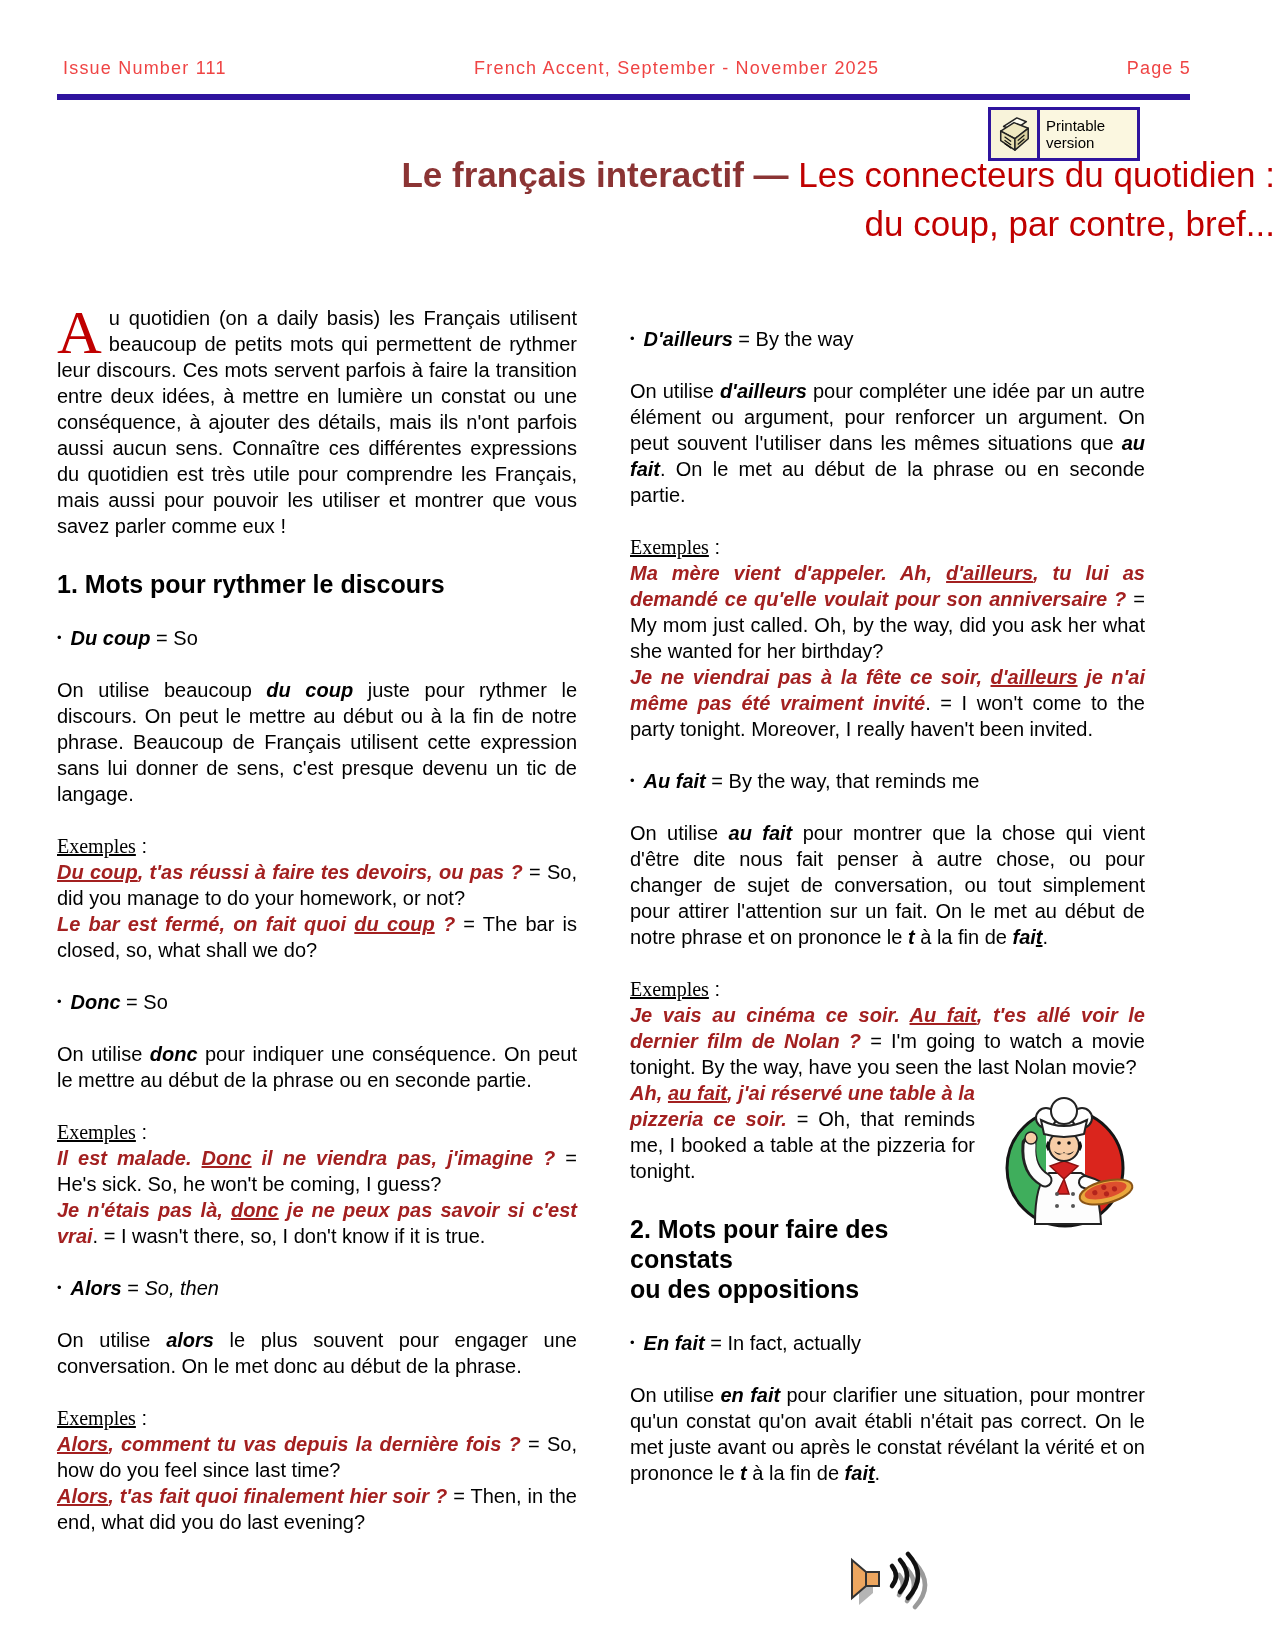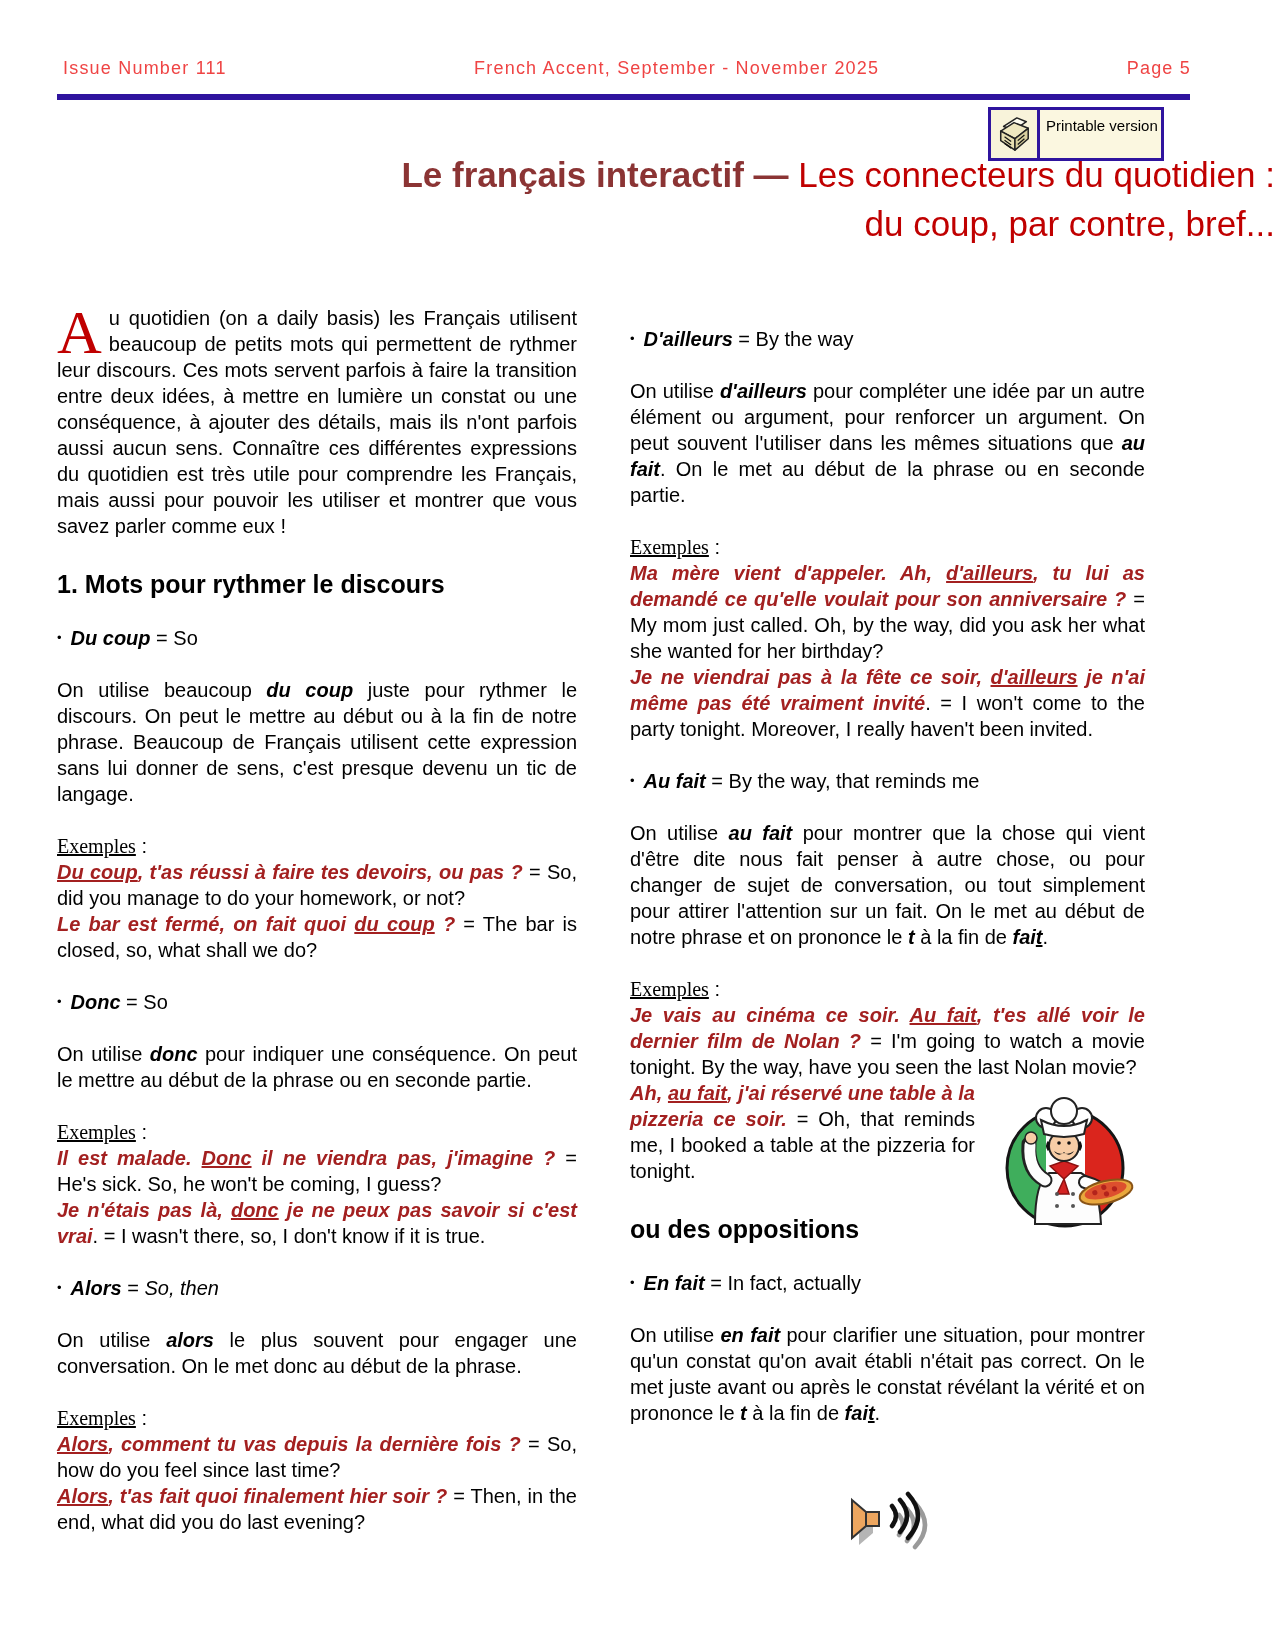--- a/index.html
+++ b/index.html
@@ -11,21 +11,21 @@
   html,body{margin:0;padding:0;background:#ffffff;}
   .page{position:relative;width:1275px;height:1650px;background:#fff;overflow:hidden;
         font-family:"Liberation Sans",sans-serif;color:#000;}
 
   
   .pg-header{position:absolute;top:58px;left:57px;width:1128px;display:flex;
              justify-content:space-between;font-size:18px;letter-spacing:1.2px;color:#ef4444;margin-left:6px;}
   .rule{position:absolute;top:94px;left:57px;width:1133px;height:6px;background:var(--purple);}
 
   
-  .printable-btn{position:absolute;top:107px;left:988px;width:176px;height:54px;
+  .printable-btn{position:absolute;top:107px;left:988px;width:152px;height:54px;
                  border:3px solid var(--purple);display:flex;background:#fbf7e0;cursor:pointer;box-sizing:border-box;}
   .printable-icon-cell{width:46px;border-right:3px solid var(--purple);display:flex;
                        align-items:center;justify-content:center;background:#f8f3da;}
   .printable-label{flex:1;font-size:15px;line-height:17px;padding:7px 2px 0 6px;color:#000;}
 
   
   .title{position:absolute;top:152px;left:0;width:100%;text-align:right;margin:0;font-weight:normal;}
   .t-line1{font-size:35px;line-height:46px;white-space:nowrap;}
   .t1{color:var(--maroon);font-weight:bold;}
   .t2{color:var(--red);font-weight:normal;}
@@ -218,20 +218,21 @@
               <circle cx="128" cy="109" r="2.6" fill="#b3231c"></circle>
               <circle cx="119" cy="112" r="2.6" fill="#b3231c"></circle>
             </g>
           </svg>
         </div>
 
         <div class="ex"><span class="ex-fr"><span>Ah, </span><span class="u">au fait</span><span>, j'ai réservé une table à la pizzeria ce soir.</span></span><span class="ex-en"> = Oh, that reminds me, I booked a table at the pizzeria for tonight.</span></div>
       </div>
 
       <div class="section-h">
+        <div>2. Mots pour faire des constats</div>
         <div>ou des oppositions</div>
       </div>
 
       <div class="bullet-line">
         <span class="bullet-marker">•</span><span><span class="bi">En fait</span><span> = In fact, actually</span></span>
       </div>
       <p class="desc"><span>On utilise </span><span class="bi">en fait</span><span> pour clarifier une situation, pour montrer qu'un constat qu'on avait établi n'était pas correct. On le met juste avant ou après le constat révélant la vérité et on prononce le </span><span class="bi">t</span><span> à la fin de </span><span class="bi">fai</span><span class="biu">t</span><span>.</span></p>
 
       <div class="speaker-wrap">
         <span class="speaker-icon">

